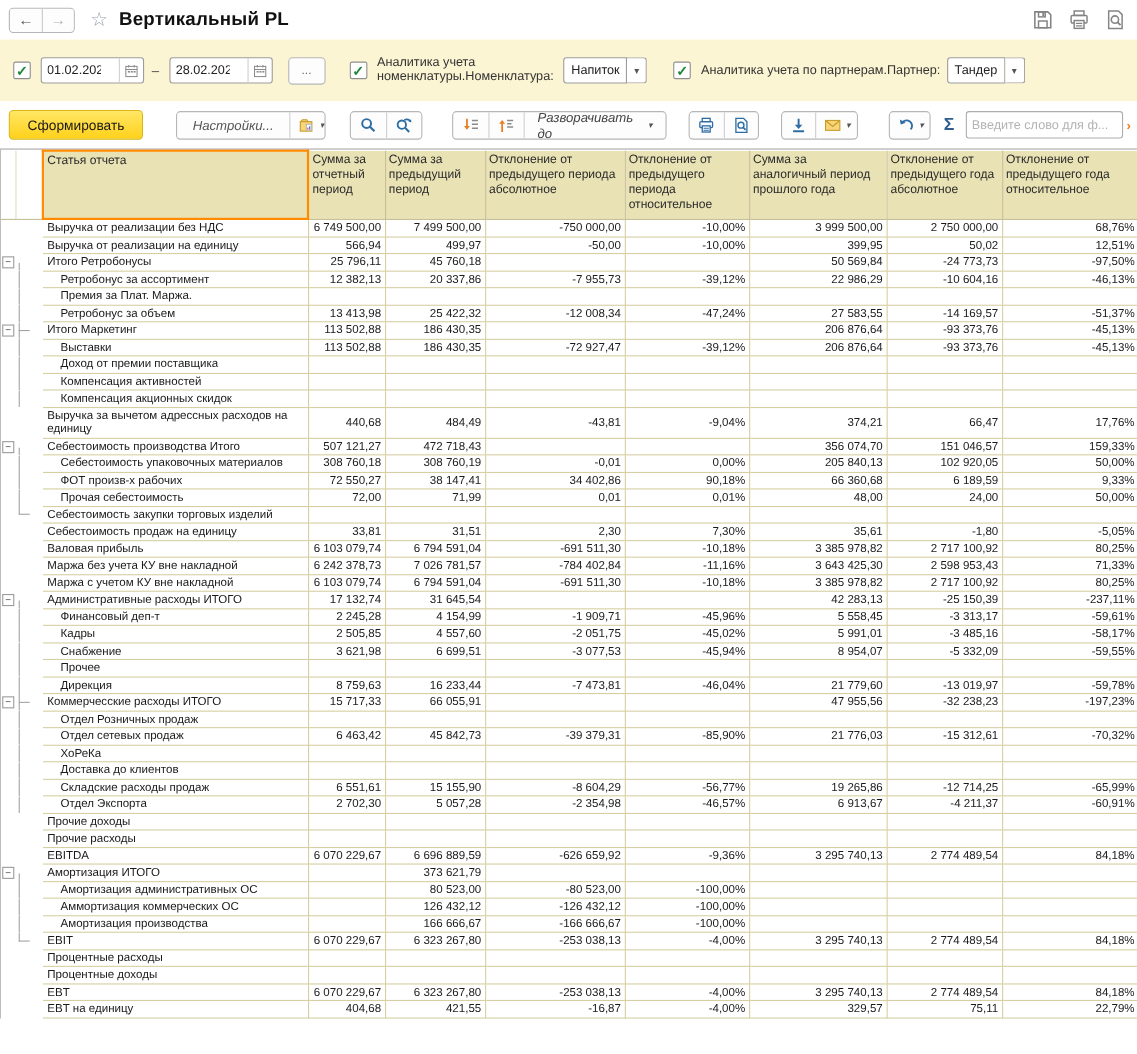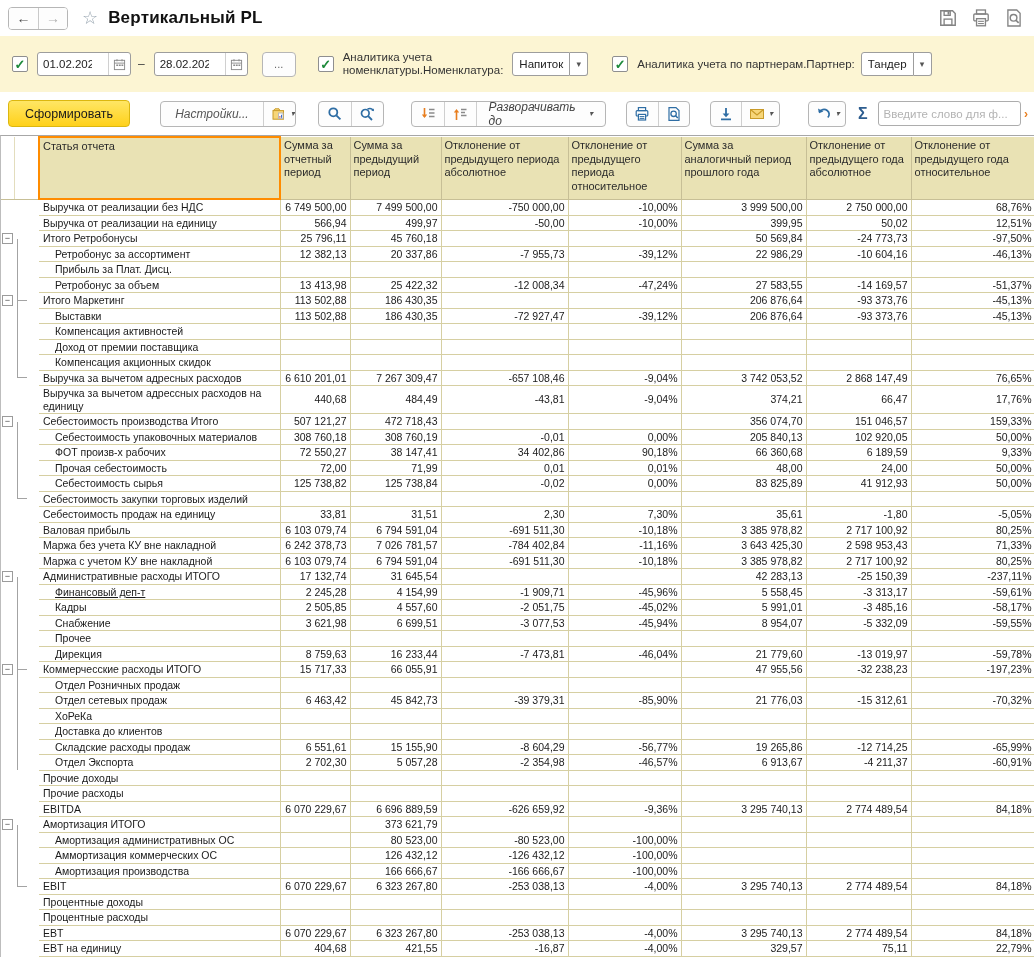--- a/index.html
+++ b/index.html
@@ -354,21 +354,21 @@
             <td class="c num">-39,12%</td>
             <td class="c num">22 986,29</td>
             <td class="c num">-10 604,16</td>
             <td class="c num">-46,13%</td>
           </tr>
           <tr>
             <td class="gut-a"></td>
             <td class="gut-b">
               <div class="tree-v"></div>
             </td>
-            <td class="c name" style="padding-left: 16px;">Прибыль за Плат. Дисц.</td>
+            <td class="c name" style="padding-left: 16px;">Премия за Плат. Маржа.</td>
             <td class="c num"></td>
             <td class="c num"></td>
             <td class="c num"></td>
             <td class="c num"></td>
             <td class="c num"></td>
             <td class="c num"></td>
             <td class="c num"></td>
           </tr>
           <tr>
             <td class="gut-a"></td>
@@ -413,70 +413,56 @@
             <td class="c num">-39,12%</td>
             <td class="c num">206 876,64</td>
             <td class="c num">-93 373,76</td>
             <td class="c num">-45,13%</td>
           </tr>
           <tr>
             <td class="gut-a"></td>
             <td class="gut-b">
               <div class="tree-v"></div>
             </td>
+            <td class="c name" style="padding-left: 16px;">Доход от премии поставщика</td>
+            <td class="c num"></td>
+            <td class="c num"></td>
+            <td class="c num"></td>
+            <td class="c num"></td>
+            <td class="c num"></td>
+            <td class="c num"></td>
+            <td class="c num"></td>
+          </tr>
+          <tr>
+            <td class="gut-a"></td>
+            <td class="gut-b">
+              <div class="tree-v"></div>
+            </td>
             <td class="c name" style="padding-left: 16px;">Компенсация активностей</td>
             <td class="c num"></td>
             <td class="c num"></td>
             <td class="c num"></td>
             <td class="c num"></td>
             <td class="c num"></td>
             <td class="c num"></td>
             <td class="c num"></td>
           </tr>
           <tr>
             <td class="gut-a"></td>
             <td class="gut-b">
               <div class="tree-v"></div>
             </td>
-            <td class="c name" style="padding-left: 16px;">Доход от премии поставщика</td>
-            <td class="c num"></td>
-            <td class="c num"></td>
-            <td class="c num"></td>
-            <td class="c num"></td>
-            <td class="c num"></td>
-            <td class="c num"></td>
-            <td class="c num"></td>
-          </tr>
-          <tr>
-            <td class="gut-a"></td>
-            <td class="gut-b">
-              <div class="tree-v"></div>
-            </td>
             <td class="c name" style="padding-left: 16px;">Компенсация акционных скидок</td>
             <td class="c num"></td>
             <td class="c num"></td>
             <td class="c num"></td>
             <td class="c num"></td>
             <td class="c num"></td>
             <td class="c num"></td>
             <td class="c num"></td>
-          </tr>
-          <tr>
-            <td class="gut-a"></td>
-            <td class="gut-b">
-              <div class="tree-corner"></div>
-            </td>
-            <td class="c name" style="padding-left: 4px;">Выручка за вычетом адресных расходов</td>
-            <td class="c num">6 610 201,01</td>
-            <td class="c num">7 267 309,47</td>
-            <td class="c num">-657 108,46</td>
-            <td class="c num">-9,04%</td>
-            <td class="c num">3 742 053,52</td>
-            <td class="c num">2 868 147,49</td>
-            <td class="c num">76,65%</td>
           </tr>
           <tr>
             <td class="gut-a"></td>
             <td class="gut-b"></td>
             <td class="c name" style="padding-left: 4px;">Выручка за вычетом адрессных расходов на единицу</td>
             <td class="c num">440,68</td>
             <td class="c num">484,49</td>
             <td class="c num">-43,81</td>
             <td class="c num">-9,04%</td>
             <td class="c num">374,21</td>
@@ -537,34 +523,20 @@
             <td class="c num">71,99</td>
             <td class="c num">0,01</td>
             <td class="c num">0,01%</td>
             <td class="c num">48,00</td>
             <td class="c num">24,00</td>
             <td class="c num">50,00%</td>
           </tr>
           <tr>
             <td class="gut-a"></td>
             <td class="gut-b">
-              <div class="tree-v"></div>
-            </td>
-            <td class="c name" style="padding-left: 16px;">Себестоимость сырья</td>
-            <td class="c num">125 738,82</td>
-            <td class="c num">125 738,84</td>
-            <td class="c num">-0,02</td>
-            <td class="c num">0,00%</td>
-            <td class="c num">83 825,89</td>
-            <td class="c num">41 912,93</td>
-            <td class="c num">50,00%</td>
-          </tr>
-          <tr>
-            <td class="gut-a"></td>
-            <td class="gut-b">
               <div class="tree-corner"></div>
             </td>
             <td class="c name" style="padding-left: 4px;">Себестоимость закупки торговых изделий</td>
             <td class="c num"></td>
             <td class="c num"></td>
             <td class="c num"></td>
             <td class="c num"></td>
             <td class="c num"></td>
             <td class="c num"></td>
             <td class="c num"></td>
@@ -631,21 +603,21 @@
             <td class="c num"></td>
             <td class="c num">42 283,13</td>
             <td class="c num">-25 150,39</td>
             <td class="c num">-237,11%</td>
           </tr>
           <tr>
             <td class="gut-a"></td>
             <td class="gut-b">
               <div class="tree-v"></div>
             </td>
-            <td class="c name" style="padding-left: 16px; text-decoration: underline;">Финансовый деп-т</td>
+            <td class="c name" style="padding-left: 16px;">Финансовый деп-т</td>
             <td class="c num">2 245,28</td>
             <td class="c num">4 154,99</td>
             <td class="c num">-1 909,71</td>
             <td class="c num">-45,96%</td>
             <td class="c num">5 558,45</td>
             <td class="c num">-3 313,17</td>
             <td class="c num">-59,61%</td>
           </tr>
           <tr>
             <td class="gut-a"></td>
@@ -908,33 +880,33 @@
             <td class="c num">6 323 267,80</td>
             <td class="c num">-253 038,13</td>
             <td class="c num">-4,00%</td>
             <td class="c num">3 295 740,13</td>
             <td class="c num">2 774 489,54</td>
             <td class="c num">84,18%</td>
           </tr>
           <tr>
             <td class="gut-a"></td>
             <td class="gut-b"></td>
+            <td class="c name" style="padding-left: 4px;">Процентные расходы</td>
+            <td class="c num"></td>
+            <td class="c num"></td>
+            <td class="c num"></td>
+            <td class="c num"></td>
+            <td class="c num"></td>
+            <td class="c num"></td>
+            <td class="c num"></td>
+          </tr>
+          <tr>
+            <td class="gut-a"></td>
+            <td class="gut-b"></td>
             <td class="c name" style="padding-left: 4px;">Процентные доходы</td>
-            <td class="c num"></td>
-            <td class="c num"></td>
-            <td class="c num"></td>
-            <td class="c num"></td>
-            <td class="c num"></td>
-            <td class="c num"></td>
-            <td class="c num"></td>
-          </tr>
-          <tr>
-            <td class="gut-a"></td>
-            <td class="gut-b"></td>
-            <td class="c name" style="padding-left: 4px;">Процентные расходы</td>
             <td class="c num"></td>
             <td class="c num"></td>
             <td class="c num"></td>
             <td class="c num"></td>
             <td class="c num"></td>
             <td class="c num"></td>
             <td class="c num"></td>
           </tr>
           <tr>
             <td class="gut-a"></td>

